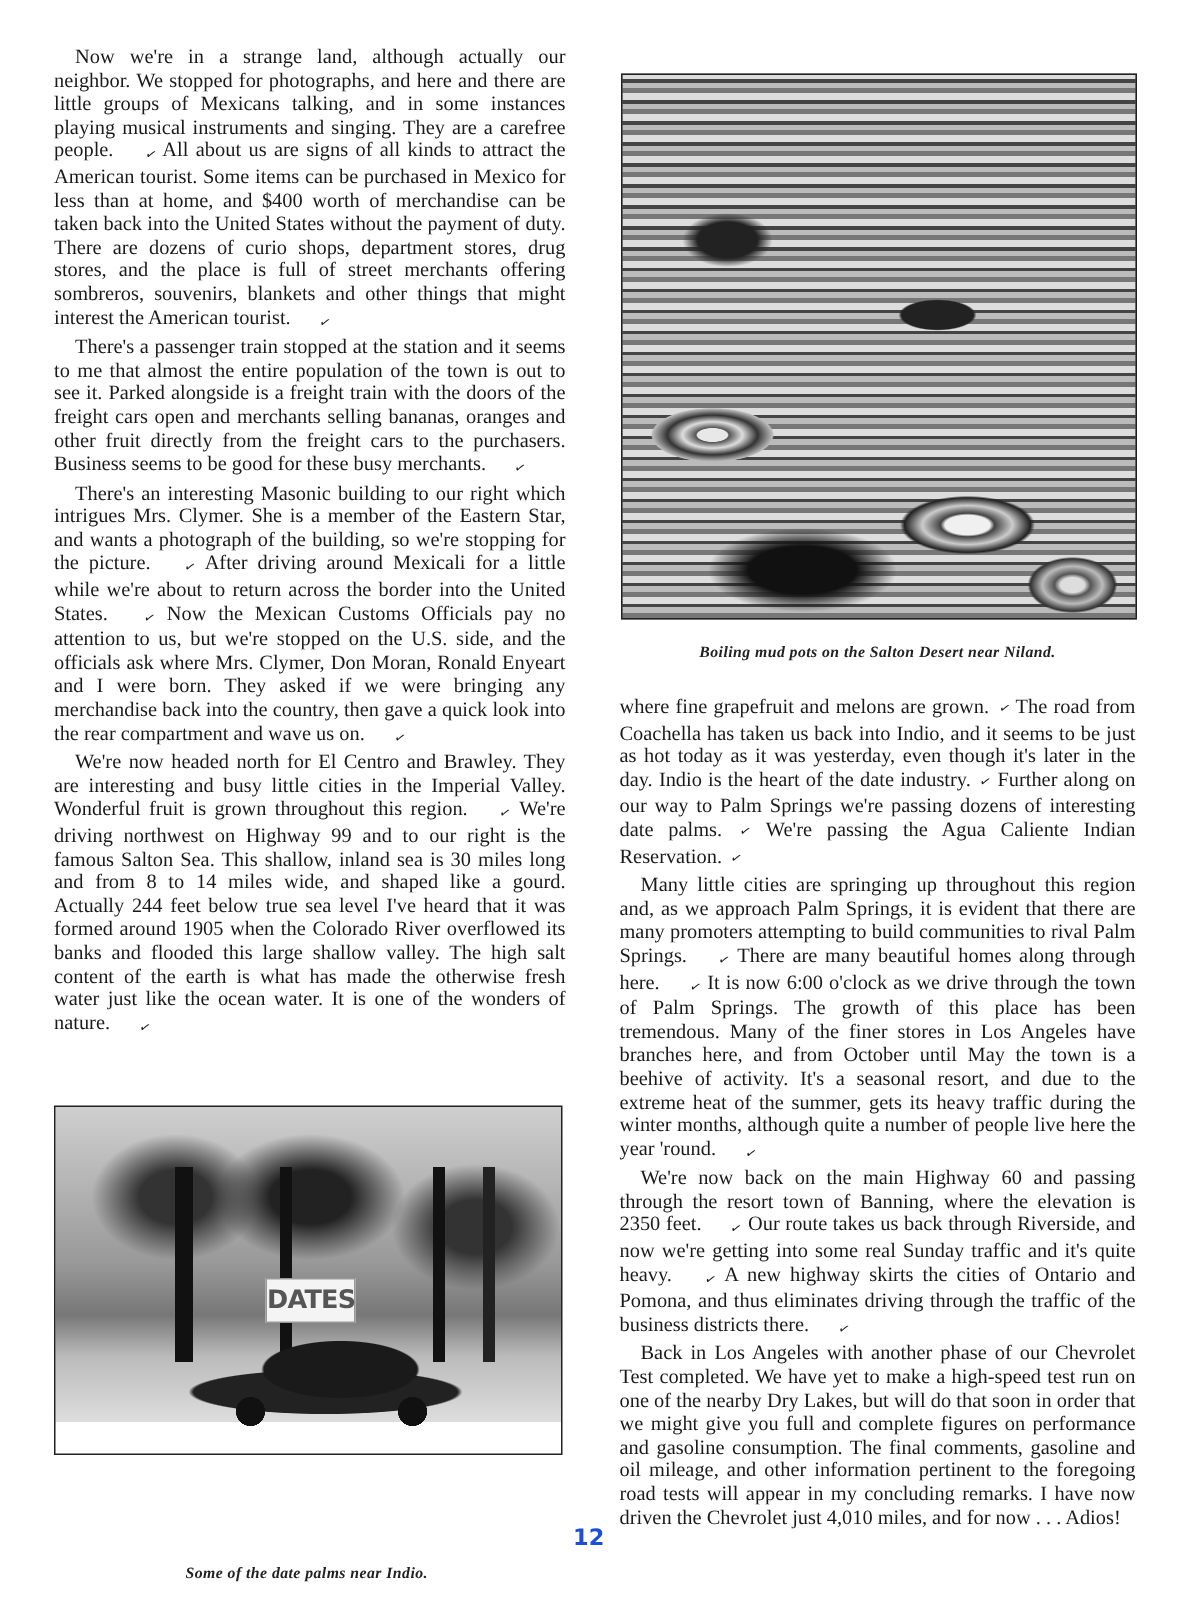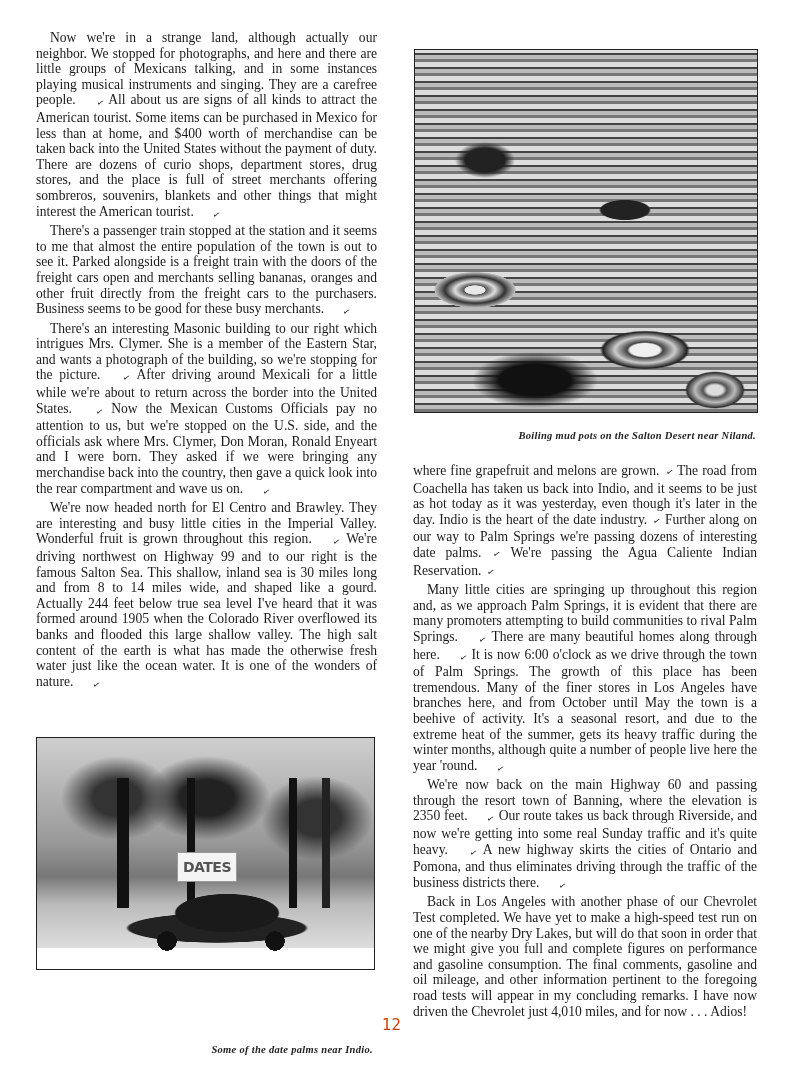--- a/index.html
+++ b/index.html
@@ -28,27 +28,27 @@
       linear-gradient(#fff, #fff) 0 210px / 100% 21px no-repeat,
       radial-gradient(ellipse 60px 22px at 190px 175px, #1a1a1a 0 85%, transparent 88%),
       radial-gradient(ellipse 110px 18px at 180px 190px, #222 0 80%, transparent 83%),
       linear-gradient(90deg, transparent 0 80px, #111 80px 92px, transparent 92px 150px, #111 150px 158px, transparent 158px 252px, #111 252px 260px, transparent 260px 285px, #222 285px 293px, transparent 293px) 0 40px / 100% 130px no-repeat,
       radial-gradient(ellipse 80px 60px at 80px 60px, #333 0 30%, transparent 70%),
       radial-gradient(ellipse 90px 60px at 170px 60px, #222 0 30%, transparent 70%),
       radial-gradient(ellipse 80px 60px at 280px 80px, #333 0 30%, transparent 70%),
       linear-gradient(180deg, #cfcfcf 0, #999 45%, #777 60%, #bbb 72%, #eee 100%); }
   #dates-sign { position: absolute; left: 140px; top: 114px; width: 58px; height: 28px;
     background: #f4f4f4; border: 1px solid #999; font-family: "DejaVu Sans", sans-serif;
-    font-weight: bold; font-size: 14px; color: #555; text-align: center; line-height: 28px; letter-spacing: -0.5px; }
+    font-weight: bold; font-size: 17px; color: #555; text-align: center; line-height: 28px; letter-spacing: -0.5px; }
   .caption { position: absolute; font-style: italic; font-weight: bold; font-size: 10.5px;
-    letter-spacing: 0.3px; color: #222; text-align: right; }
+    letter-spacing: 0.3px; color: #222; text-align: center; }
   #caption-mudpots { left: 414px; top: 430px; width: 342px; }
   #caption-dates { left: 36px; top: 1044px; width: 337px; }
   #page-number { position: absolute; left: 382px; top: 1016px; font-family: "DejaVu Sans", sans-serif;
-    font-weight: normal; font-size: 15px; color: #c2410c; }
+    font-weight: bold; font-size: 15px; color: #1d4ed8; }
 </style>
 </head>
 <body>
 
 <div id="col-left" class="col">
   <p>Now we're in a strange land, although actually our neighbor. We stopped for photographs, and here and there are little groups of Mexicans talking, and in some instances playing musical instruments and singing. They are a carefree people. <span class="mark">✓</span> All about us are signs of all kinds to attract the American tourist. Some items can be purchased in Mexico for less than at home, and $400 worth of merchandise can be taken back into the United States without the payment of duty. There are dozens of curio shops, department stores, drug stores, and the place is full of street merchants offering sombreros, souvenirs, blankets and other things that might interest the American tourist. <span class="mark">✓</span></p>
   <p>There's a passenger train stopped at the station and it seems to me that almost the entire population of the town is out to see it. Parked alongside is a freight train with the doors of the freight cars open and merchants selling bananas, oranges and other fruit directly from the freight cars to the purchasers. Business seems to be good for these busy merchants. <span class="mark">✓</span></p>
   <p>There's an interesting Masonic building to our right which intrigues Mrs. Clymer. She is a member of the Eastern Star, and wants a photograph of the building, so we're stopping for the picture. <span class="mark">✓</span> After driving around Mexicali for a little while we're about to return across the border into the United States. <span class="mark">✓</span> Now the Mexican Customs Officials pay no attention to us, but we're stopped on the U.S. side, and the officials ask where Mrs. Clymer, Don Moran, Ronald Enyeart and I were born. They asked if we were bringing any merchandise back into the country, then gave a quick look into the rear compartment and wave us on. <span class="mark">✓</span></p>
   <p>We're now headed north for El Centro and Brawley. They are interesting and busy little cities in the Imperial Valley. Wonderful fruit is grown throughout this region. <span class="mark">✓</span> We're driving northwest on Highway 99 and to our right is the famous Salton Sea. This shallow, inland sea is 30 miles long and from 8 to 14 miles wide, and shaped like a gourd. Actually 244 feet below true sea level I've heard that it was formed around 1905 when the Colorado River overflowed its banks and flooded this large shallow valley. The high salt content of the earth is what has made the otherwise fresh water just like the ocean water. It is one of the wonders of nature. <span class="mark">✓</span></p>
 </div>

